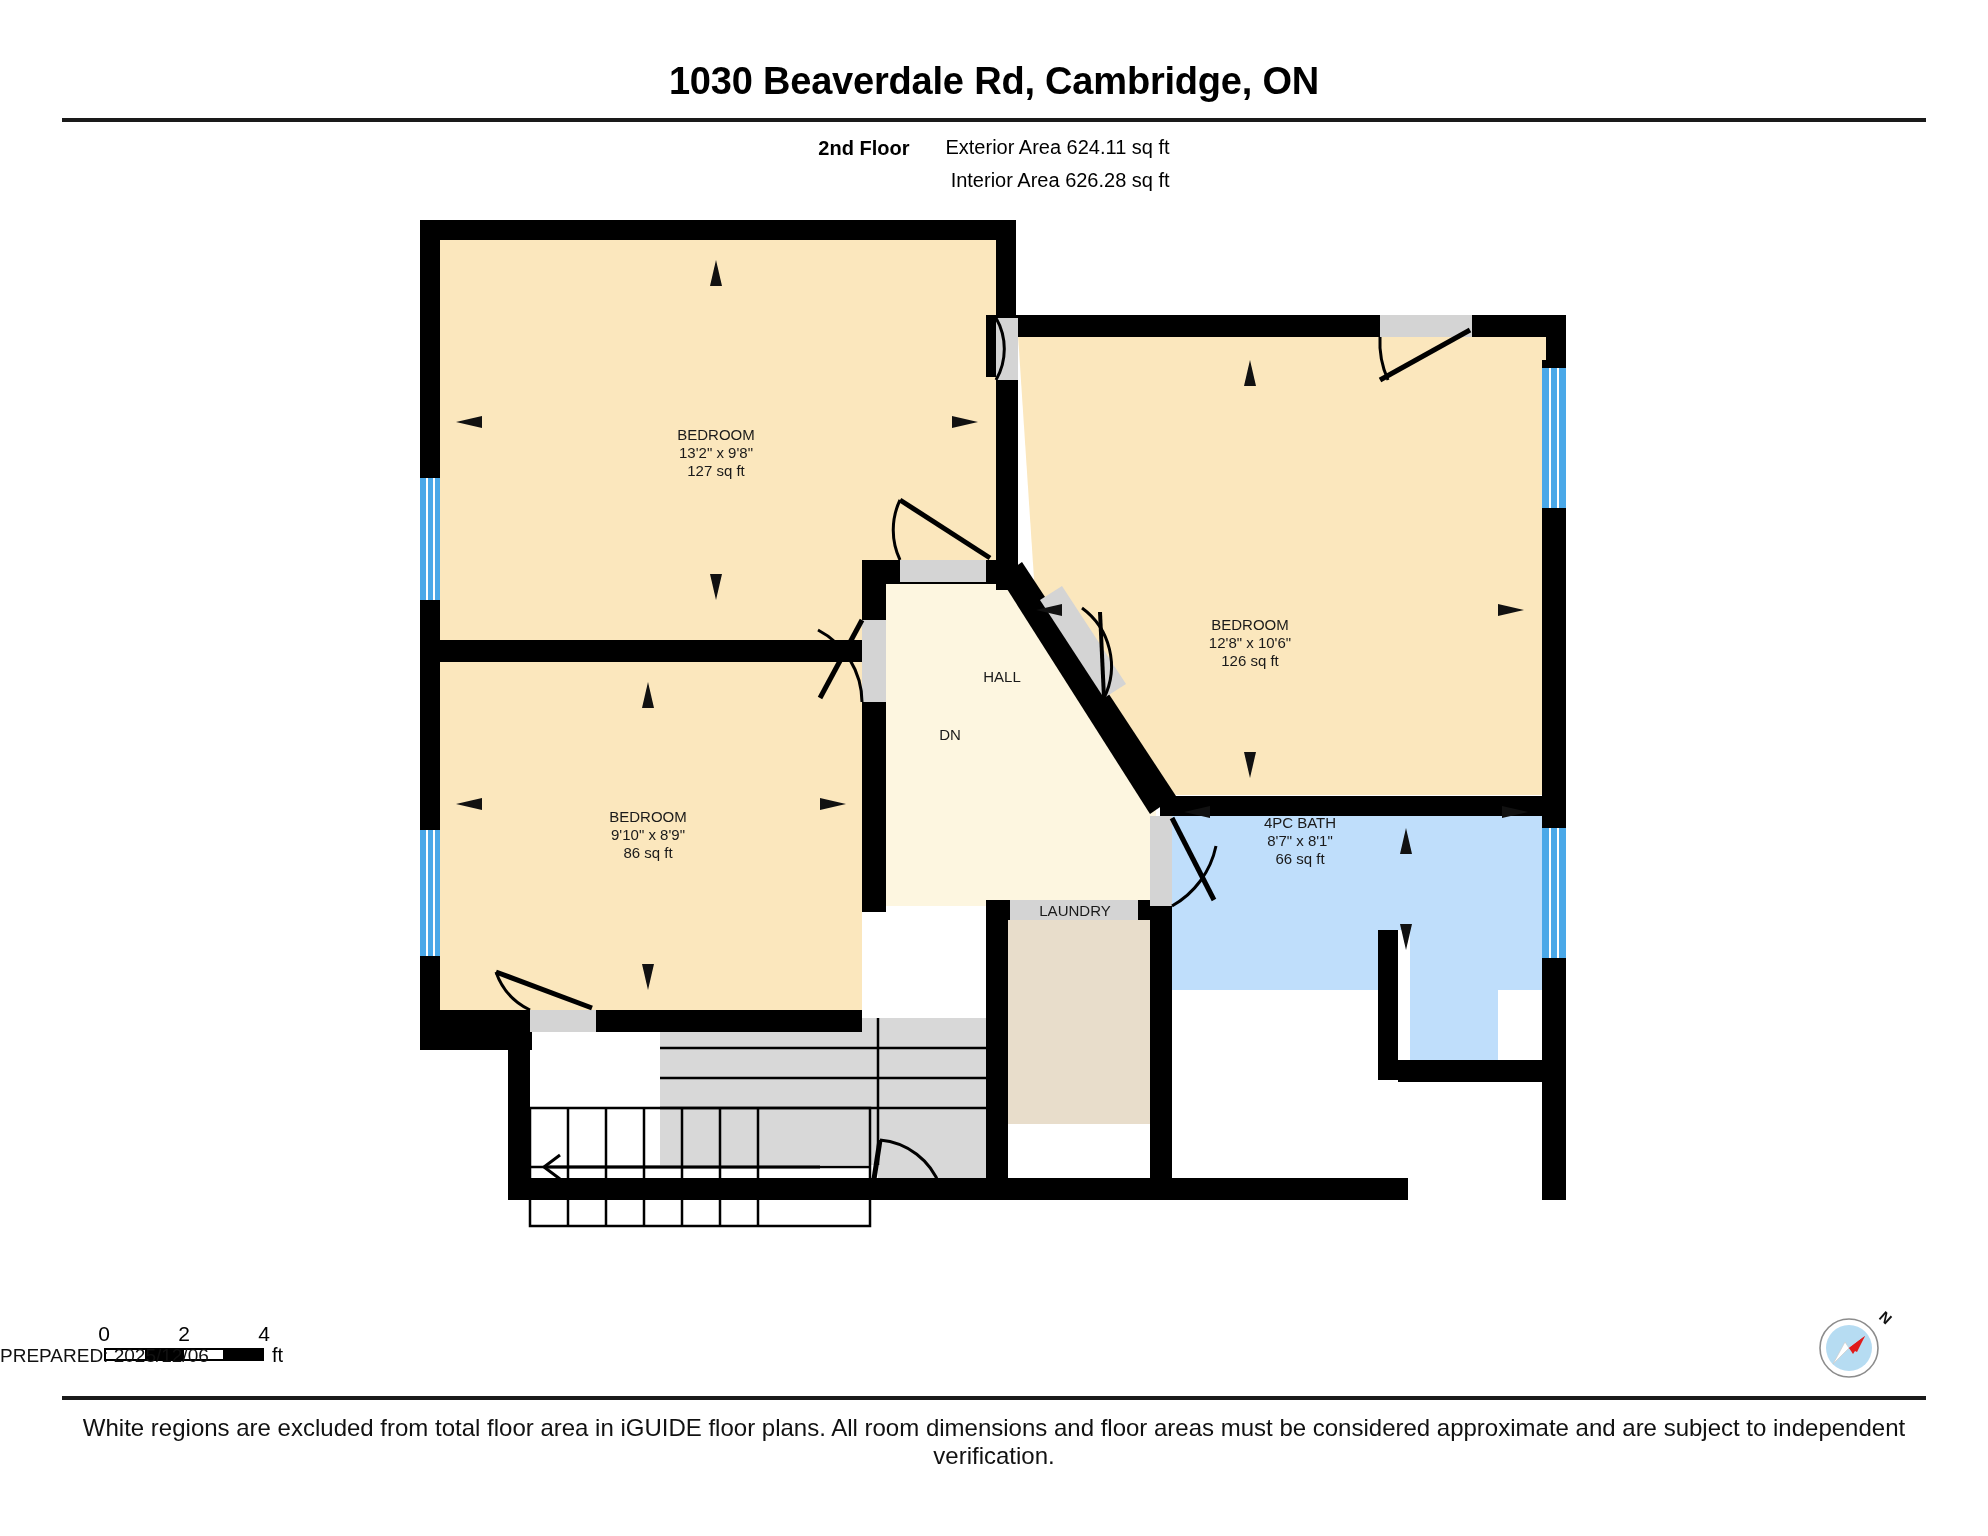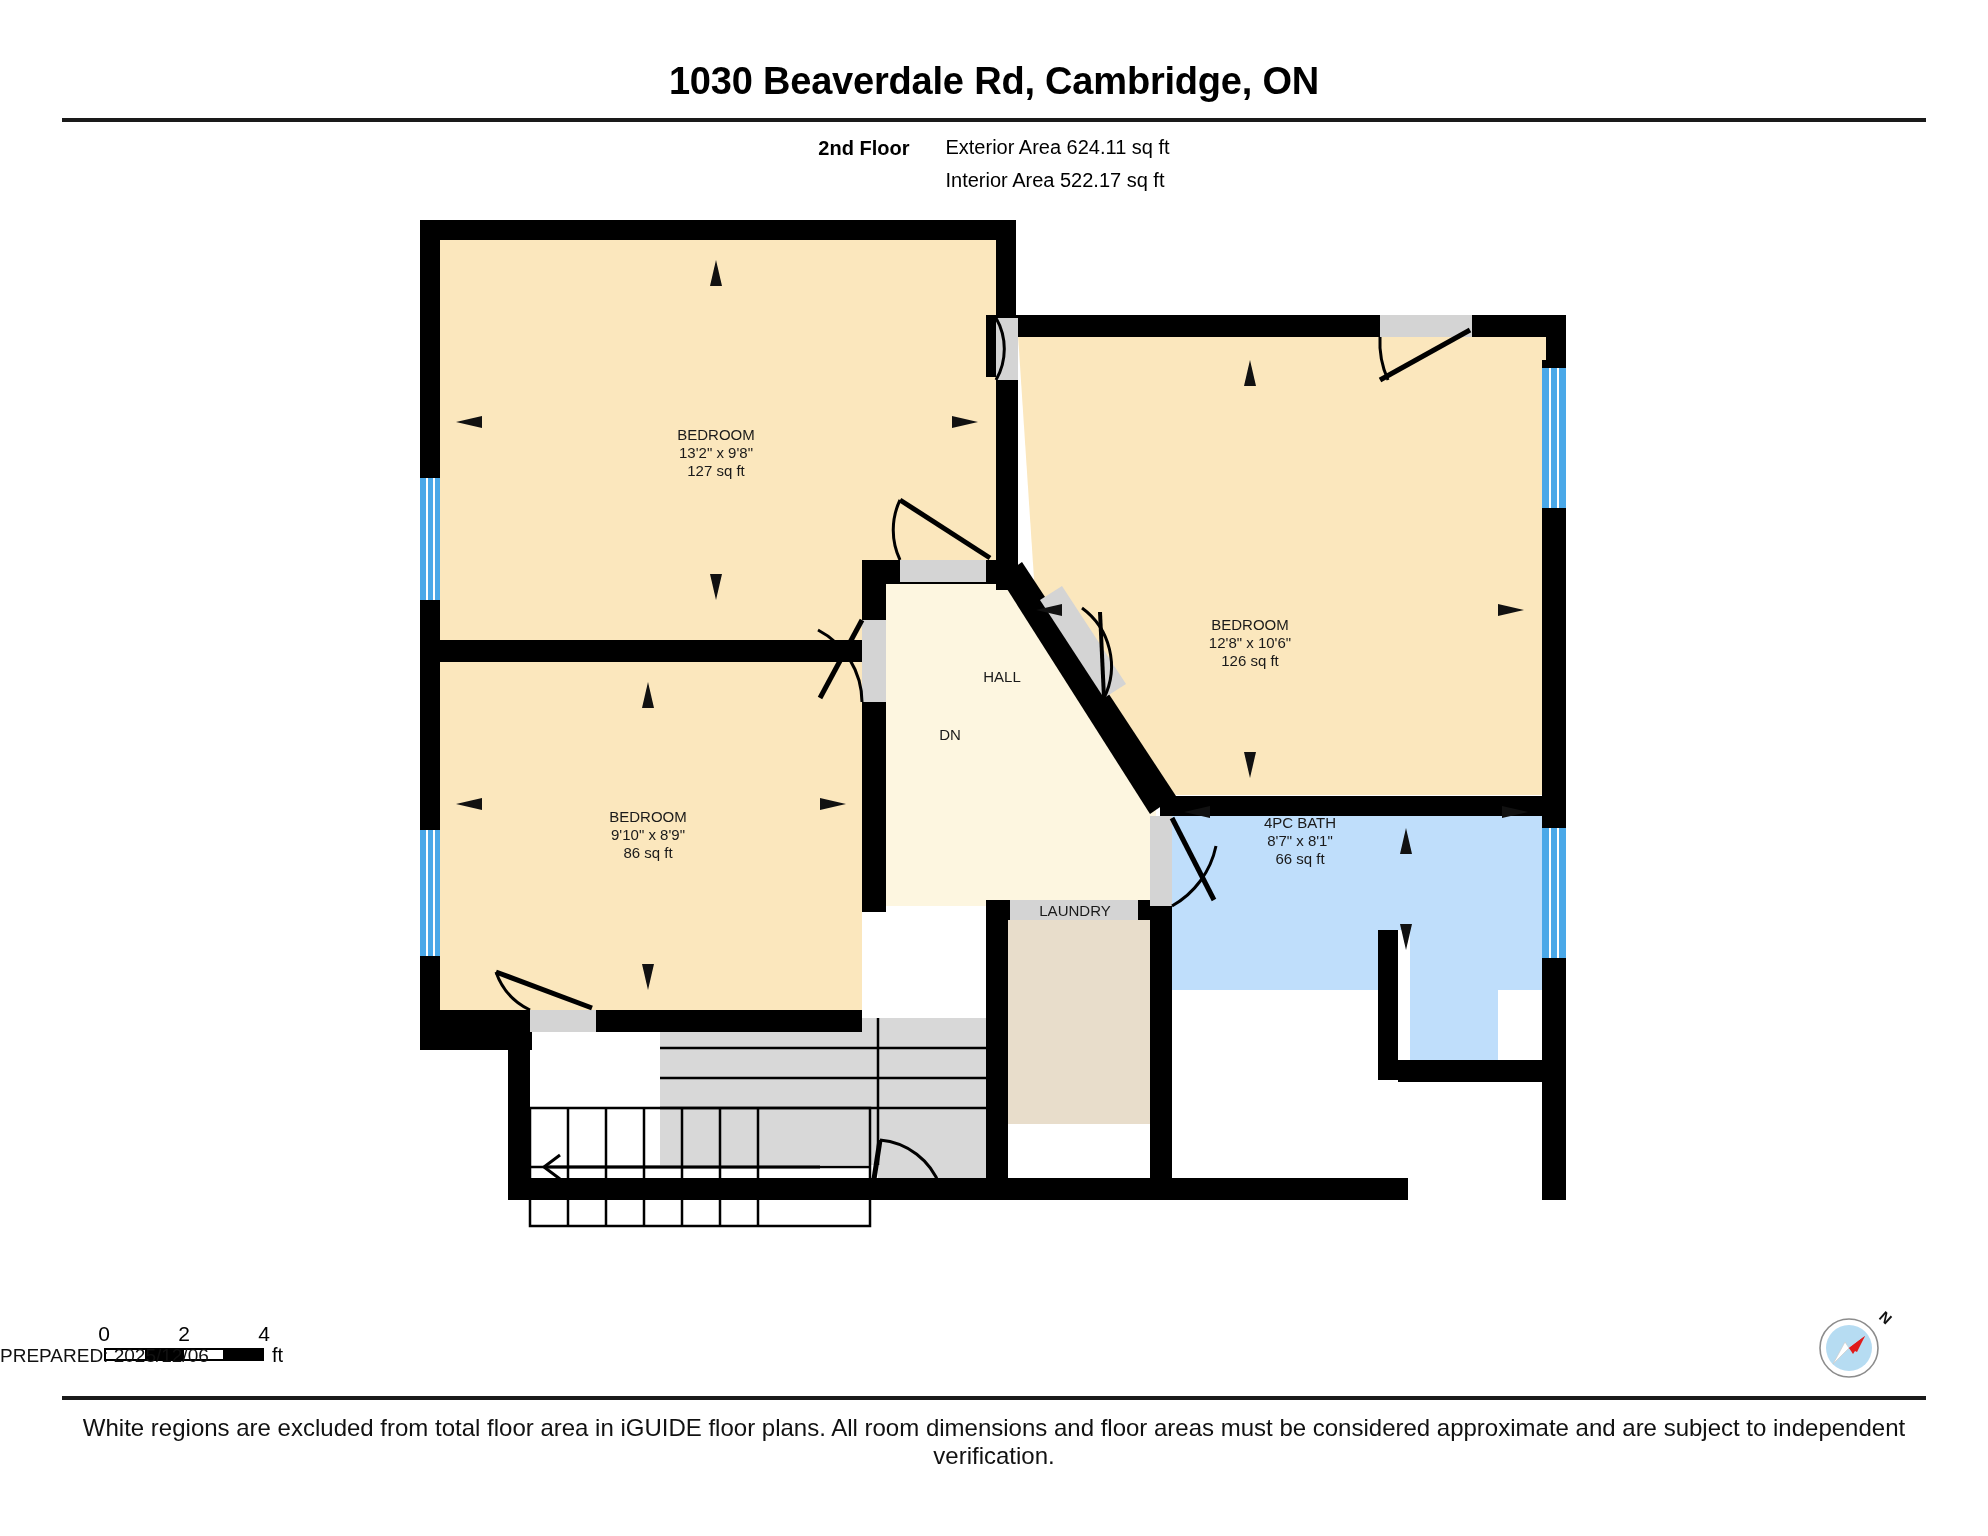--- a/index.html
+++ b/index.html
@@ -42,21 +42,21 @@
     justify-content: center;
   }
   #floor-info-inner {
     display: flex;
     gap: 36px;
     font-size: 20px;
     color: #000;
   }
   #floor-label { font-weight: bold; white-space: nowrap; padding-top: 1px; }
   #floor-areas { display: flex; flex-direction: column; gap: 10px; }
-  #floor-areas div { white-space: nowrap; }
+  #floor-areas div { white-space: nowrap; text-align: right; }
 
   
   #plan-wrap {
     position: absolute;
     top: 200px;
     left: 0;
     width: 1988px;
     height: 1060px;
     text-align: center;
   }
@@ -144,21 +144,21 @@
 <div id="page">
 
   <div id="title">1030 Beaverdale Rd, Cambridge, ON</div>
   <div id="title-rule"></div>
 
   <div id="floor-info">
     <div id="floor-info-inner">
       <div id="floor-label">2nd Floor</div>
       <div id="floor-areas">
         <div>Exterior Area 624.11 sq ft</div>
-        <div>Interior Area 522.17 sq ft</div>
+        <div>Interior Area 626.28 sq ft</div>
       </div>
     </div>
   </div>
 
   <div id="plan-wrap">
     <svg id="plan" width="1988" height="1060" viewBox="0 0 1988 1060" xmlns="http://www.w3.org/2000/svg">
 
       <polygon points="438,38 1000,38 1000,115 1012,115 1012,385 882,385 882,440 438,440" fill="#fbe7bd"></polygon>
 
       <polygon points="438,38 1000,38 1000,440 438,440" fill="#fbe7bd"></polygon>

